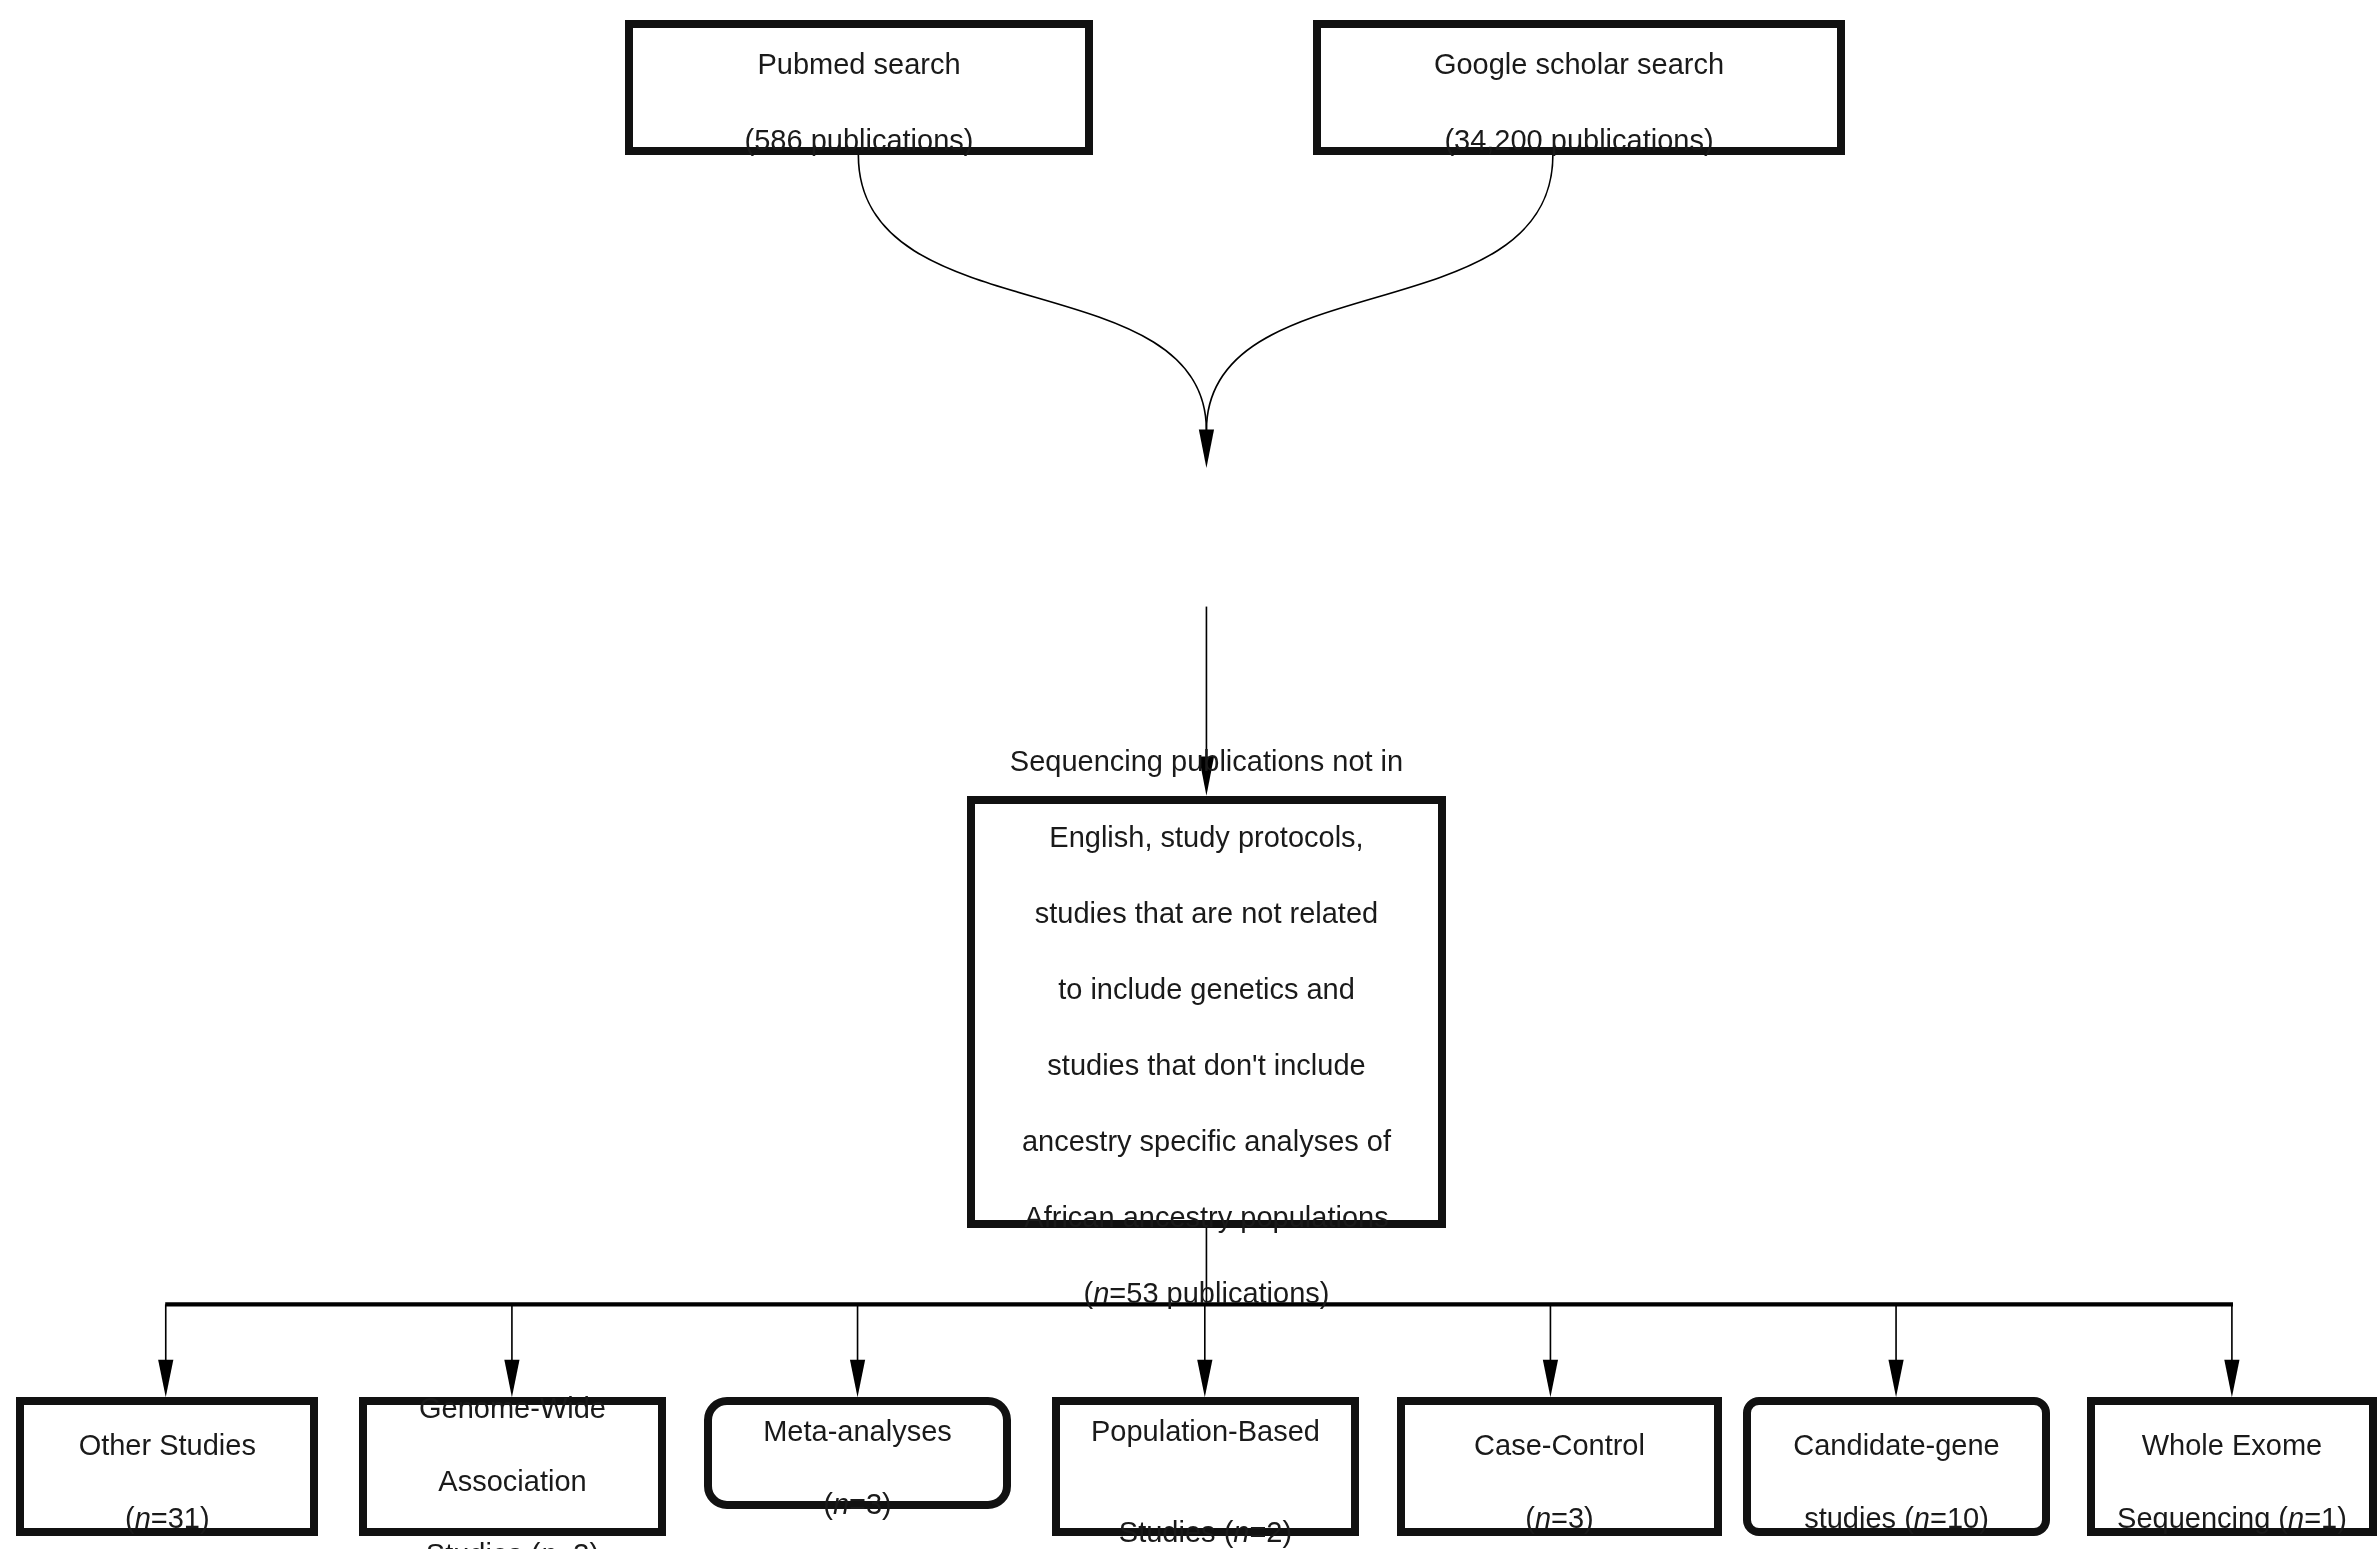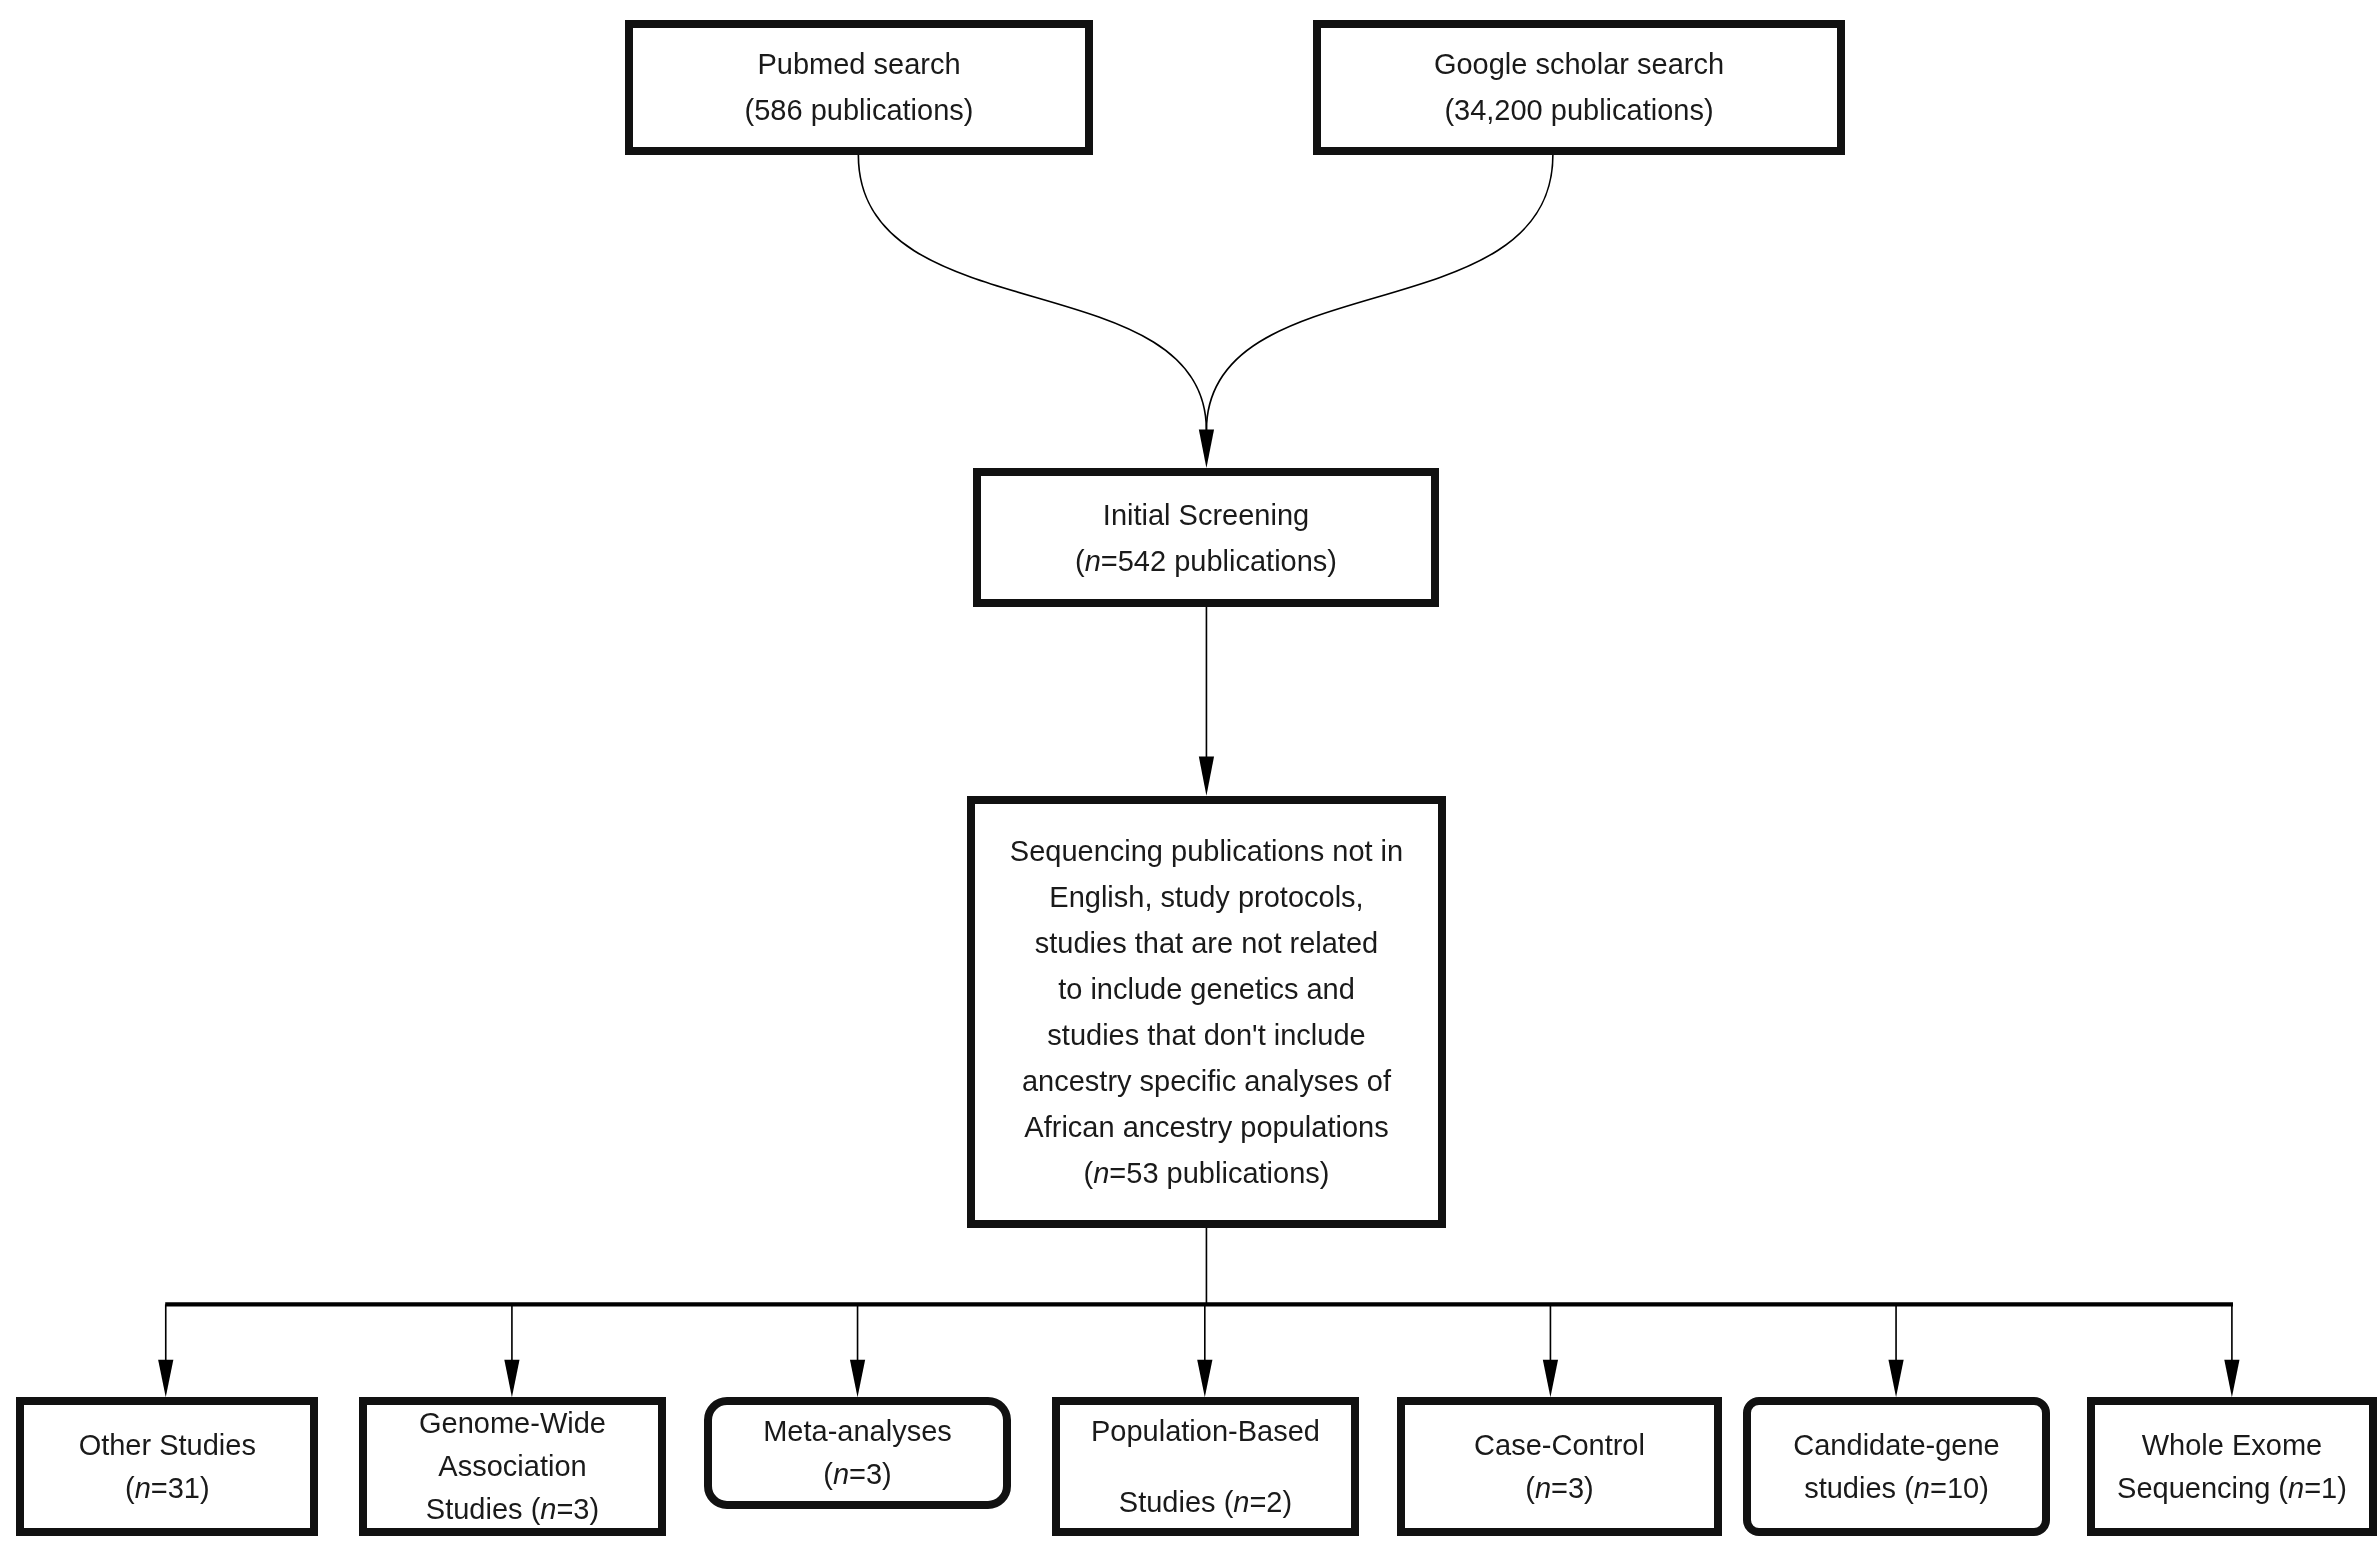--- a/index.html
+++ b/index.html
@@ -49,20 +49,21 @@
     flex-direction: column;
     align-items: center;
     justify-content: center;
     text-align: center;
     font-size: 29px;
     line-height: 46px;
     color: #1a1a1a;
   }
   .node .ln {
     white-space: nowrap;
+    margin-top: 30px;
   }
   .node.small {
     line-height: 43px;
   }
   .node .n-ital {
     font-style: italic;
   }
 </style>
 </head>
 <body>
@@ -106,24 +107,20 @@
   <div class="node" style="left:625px; top:19.6px; width:468px; height:135px;">
     <div class="ln">Pubmed search</div>
     <div class="ln">(586 publications)</div>
   </div>
 
   <div class="node" style="left:1313px; top:19.6px; width:532px; height:135px;">
     <div class="ln">Google scholar search</div>
     <div class="ln">(34,200 publications)</div>
   </div>
 
-  <div class="node" style="left:973px; top:468px; width:466px; height:139px;">
-    <div class="ln">Initial Screening</div>
-    <div class="ln"><span>(</span><span class="n-ital">n</span><span>=542 publications)</span></div>
-  </div>
 
   <div class="node" style="left:967px; top:796px; width:479px; height:432px;">
     <div class="ln">Sequencing publications not in</div>
     <div class="ln">English, study protocols,</div>
     <div class="ln">studies that are not related</div>
     <div class="ln">to include genetics and</div>
     <div class="ln">studies that don't include</div>
     <div class="ln">ancestry specific analyses of</div>
     <div class="ln">African ancestry populations</div>
     <div class="ln"><span>(</span><span class="n-ital">n</span><span>=53 publications)</span></div>

